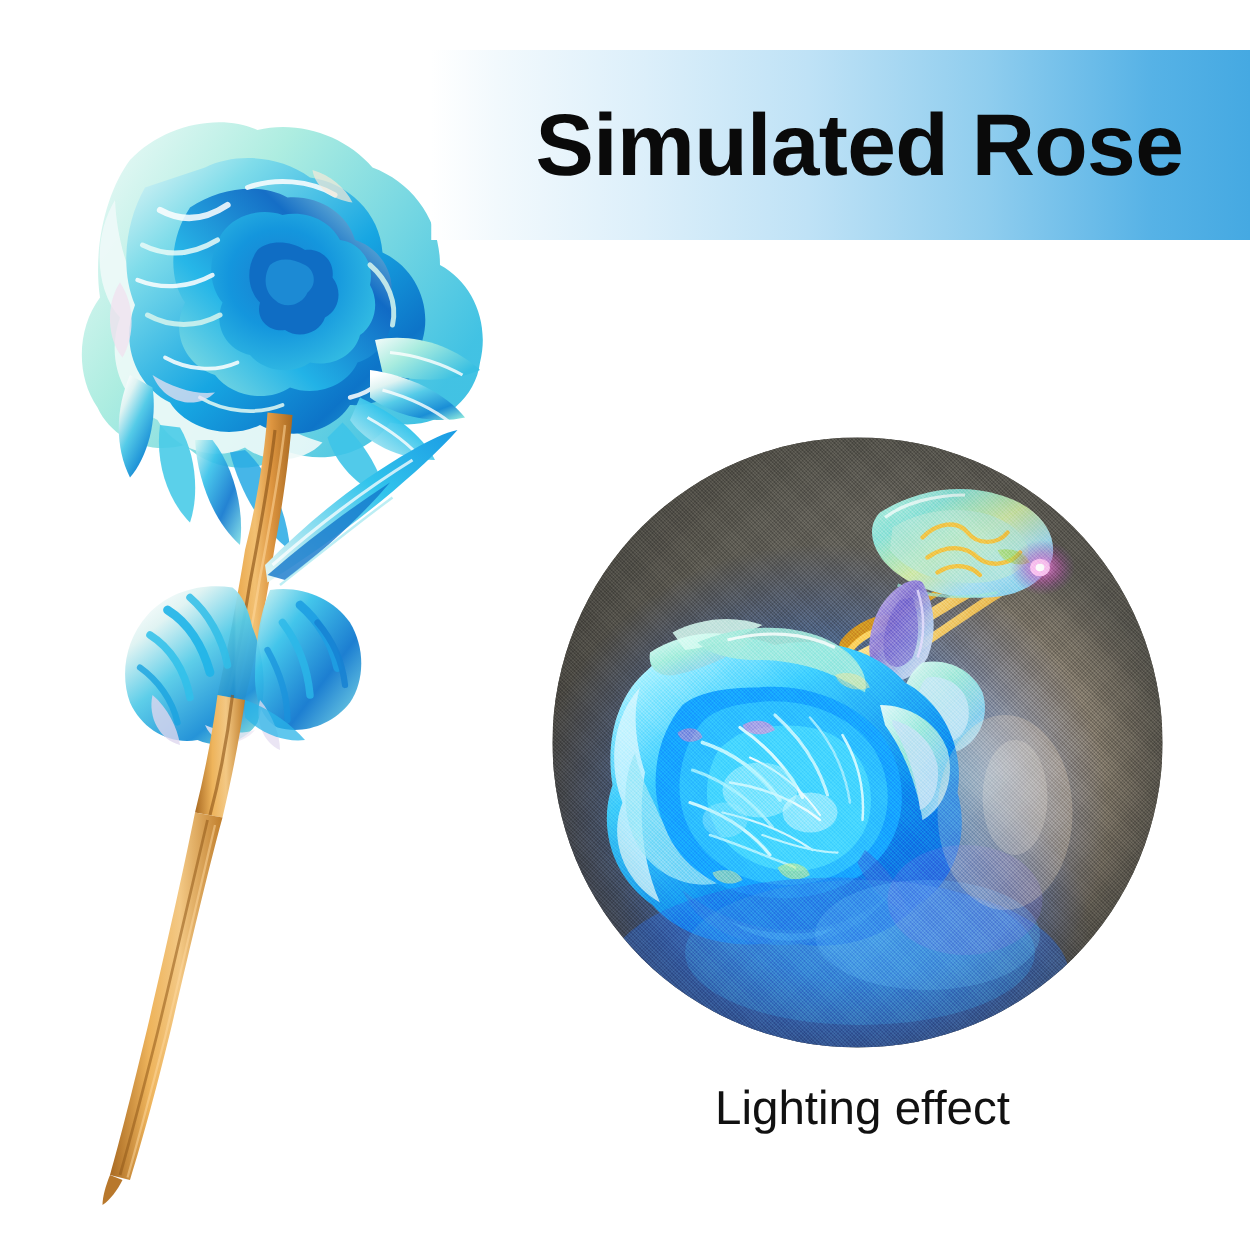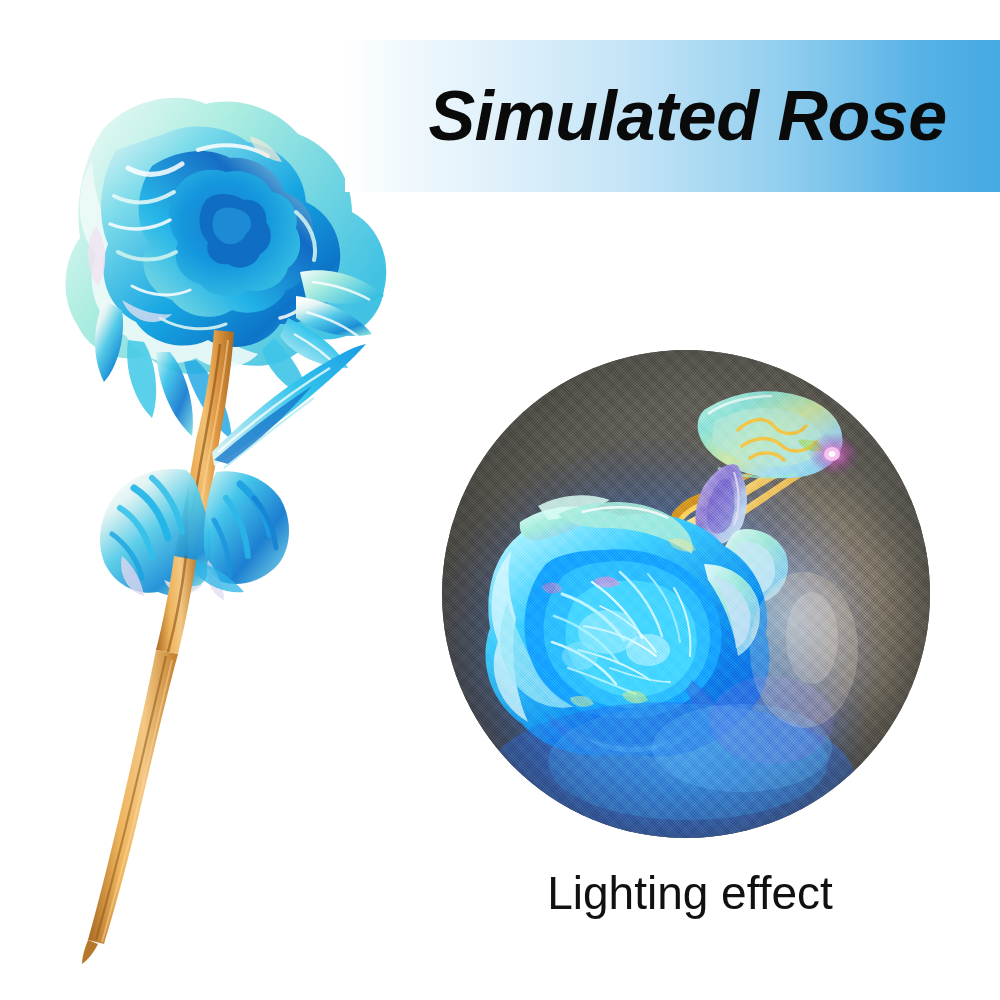--- a/index.html
+++ b/index.html
@@ -44,31 +44,30 @@
     display: flex;
     align-items: center;
     justify-content: center;
     padding-left: 30px;
     box-sizing: border-box;
     font-size: 70px;
     font-weight: bold;
     color: #0a0a0a;
     letter-spacing: -0.5px;
     white-space: nowrap;
-    font-style: italic;
   }
 
   
   #caption {
     position: absolute;
     left: 440px;
     top: 866px;
     width: 500px;
     text-align: center;
-    font-size: 46px;
+    font-size: 38px;
     font-weight: normal;
     color: #111111;
   }
 
   
   #main-rose {
     position: absolute;
     left: 0px;
     top: 0px;
     width: 420px;

